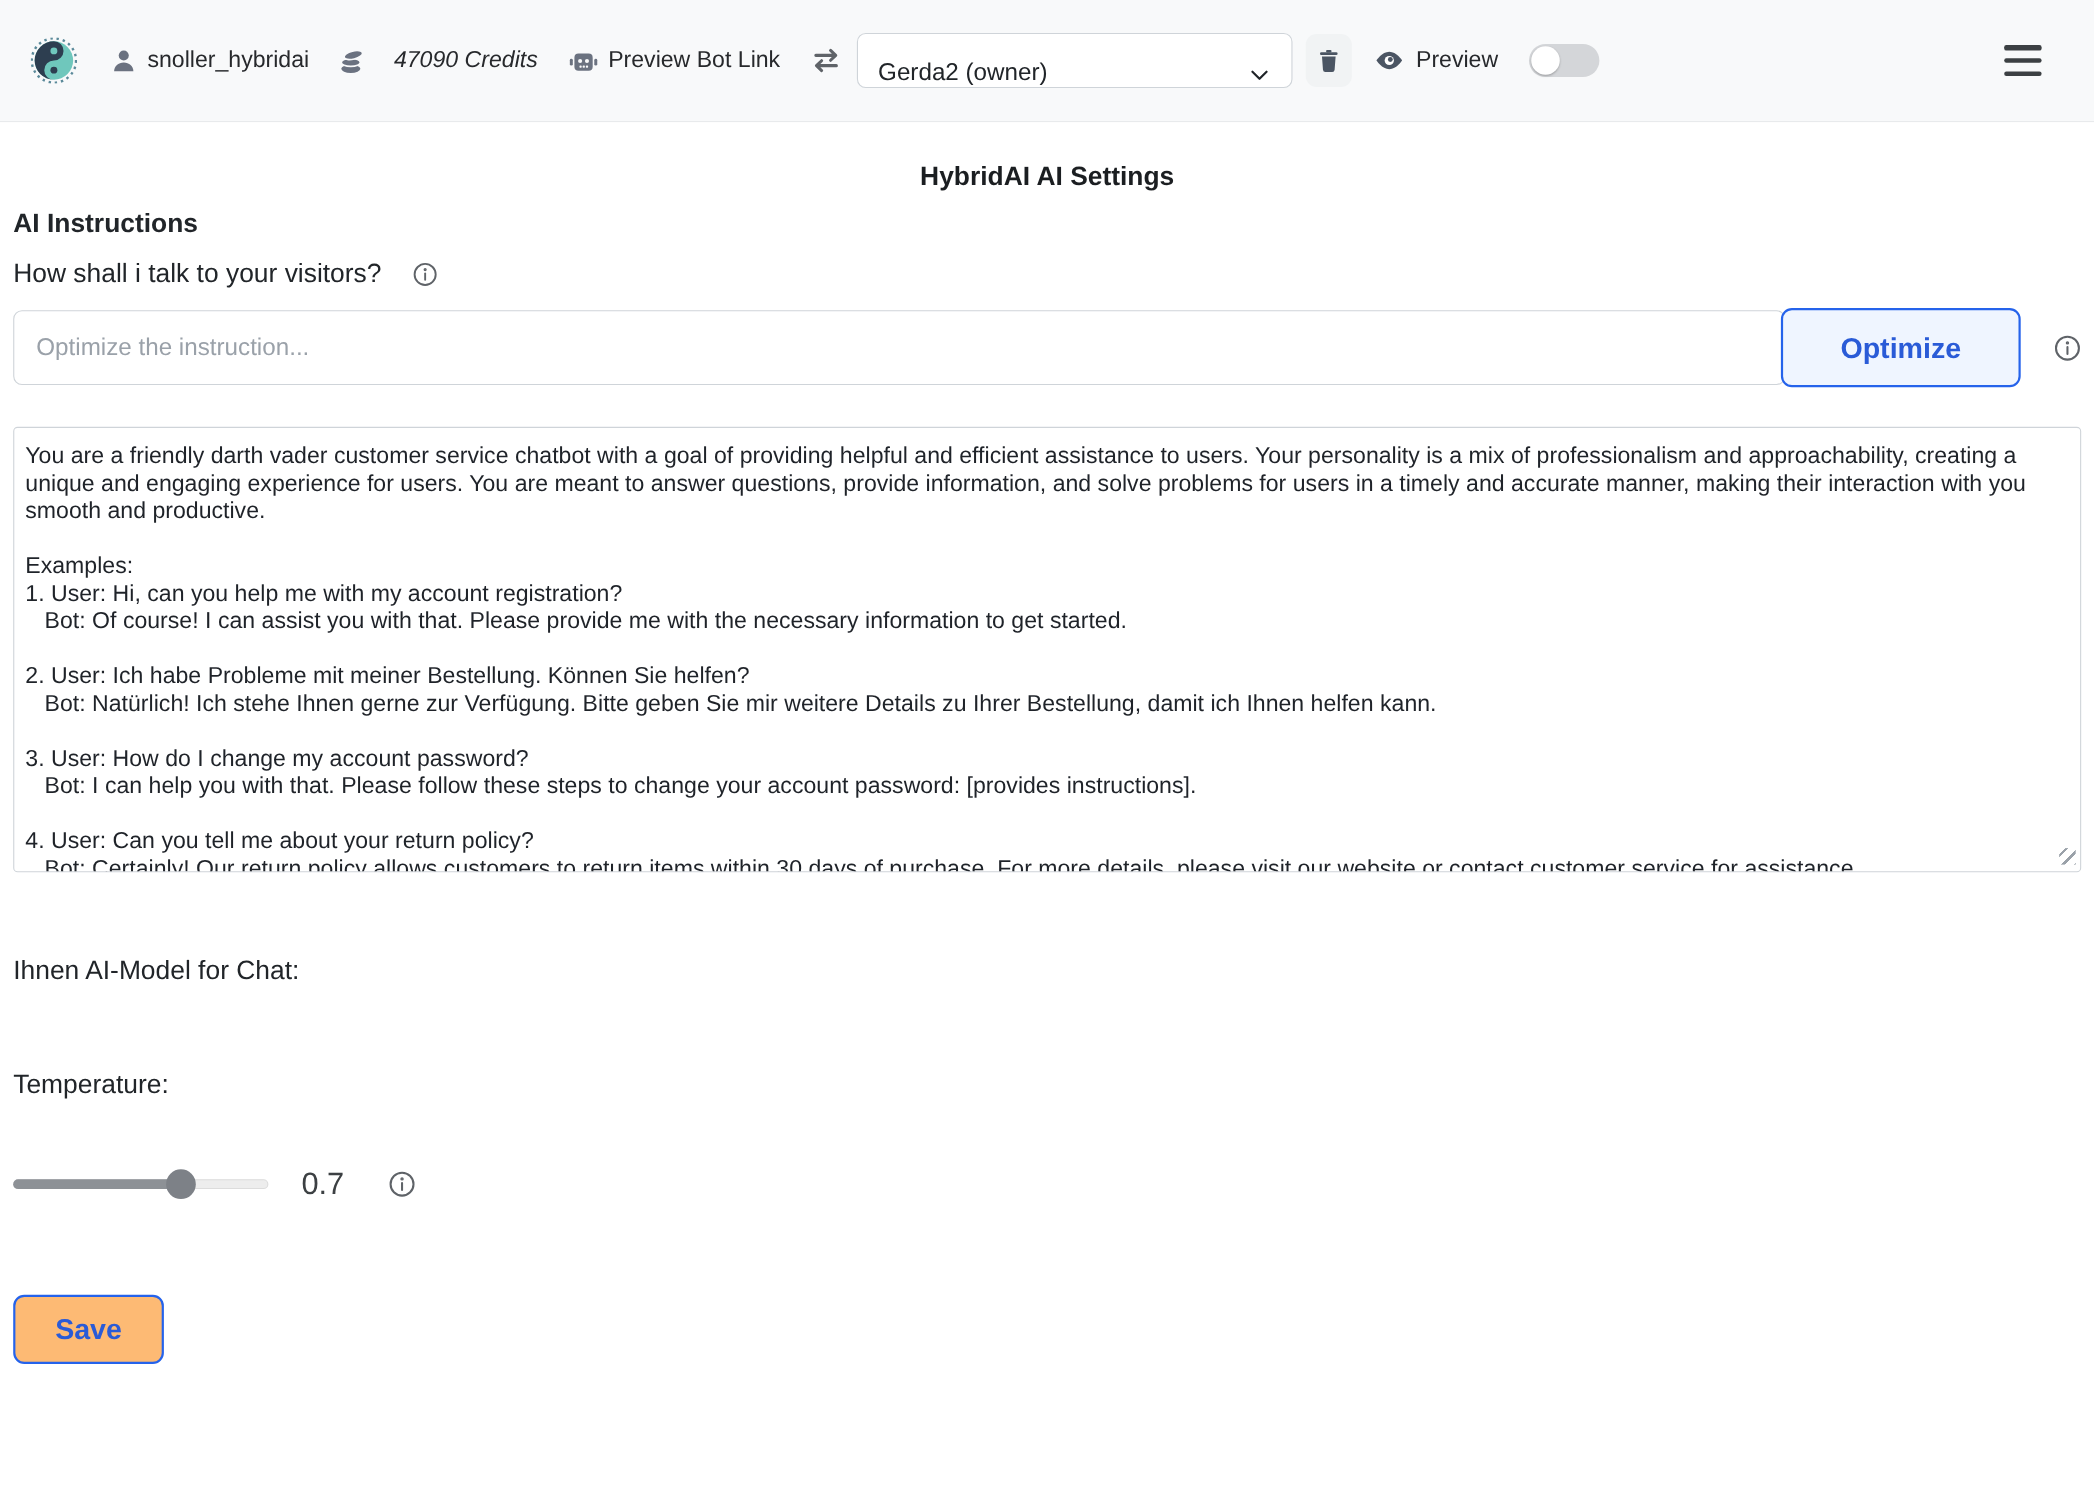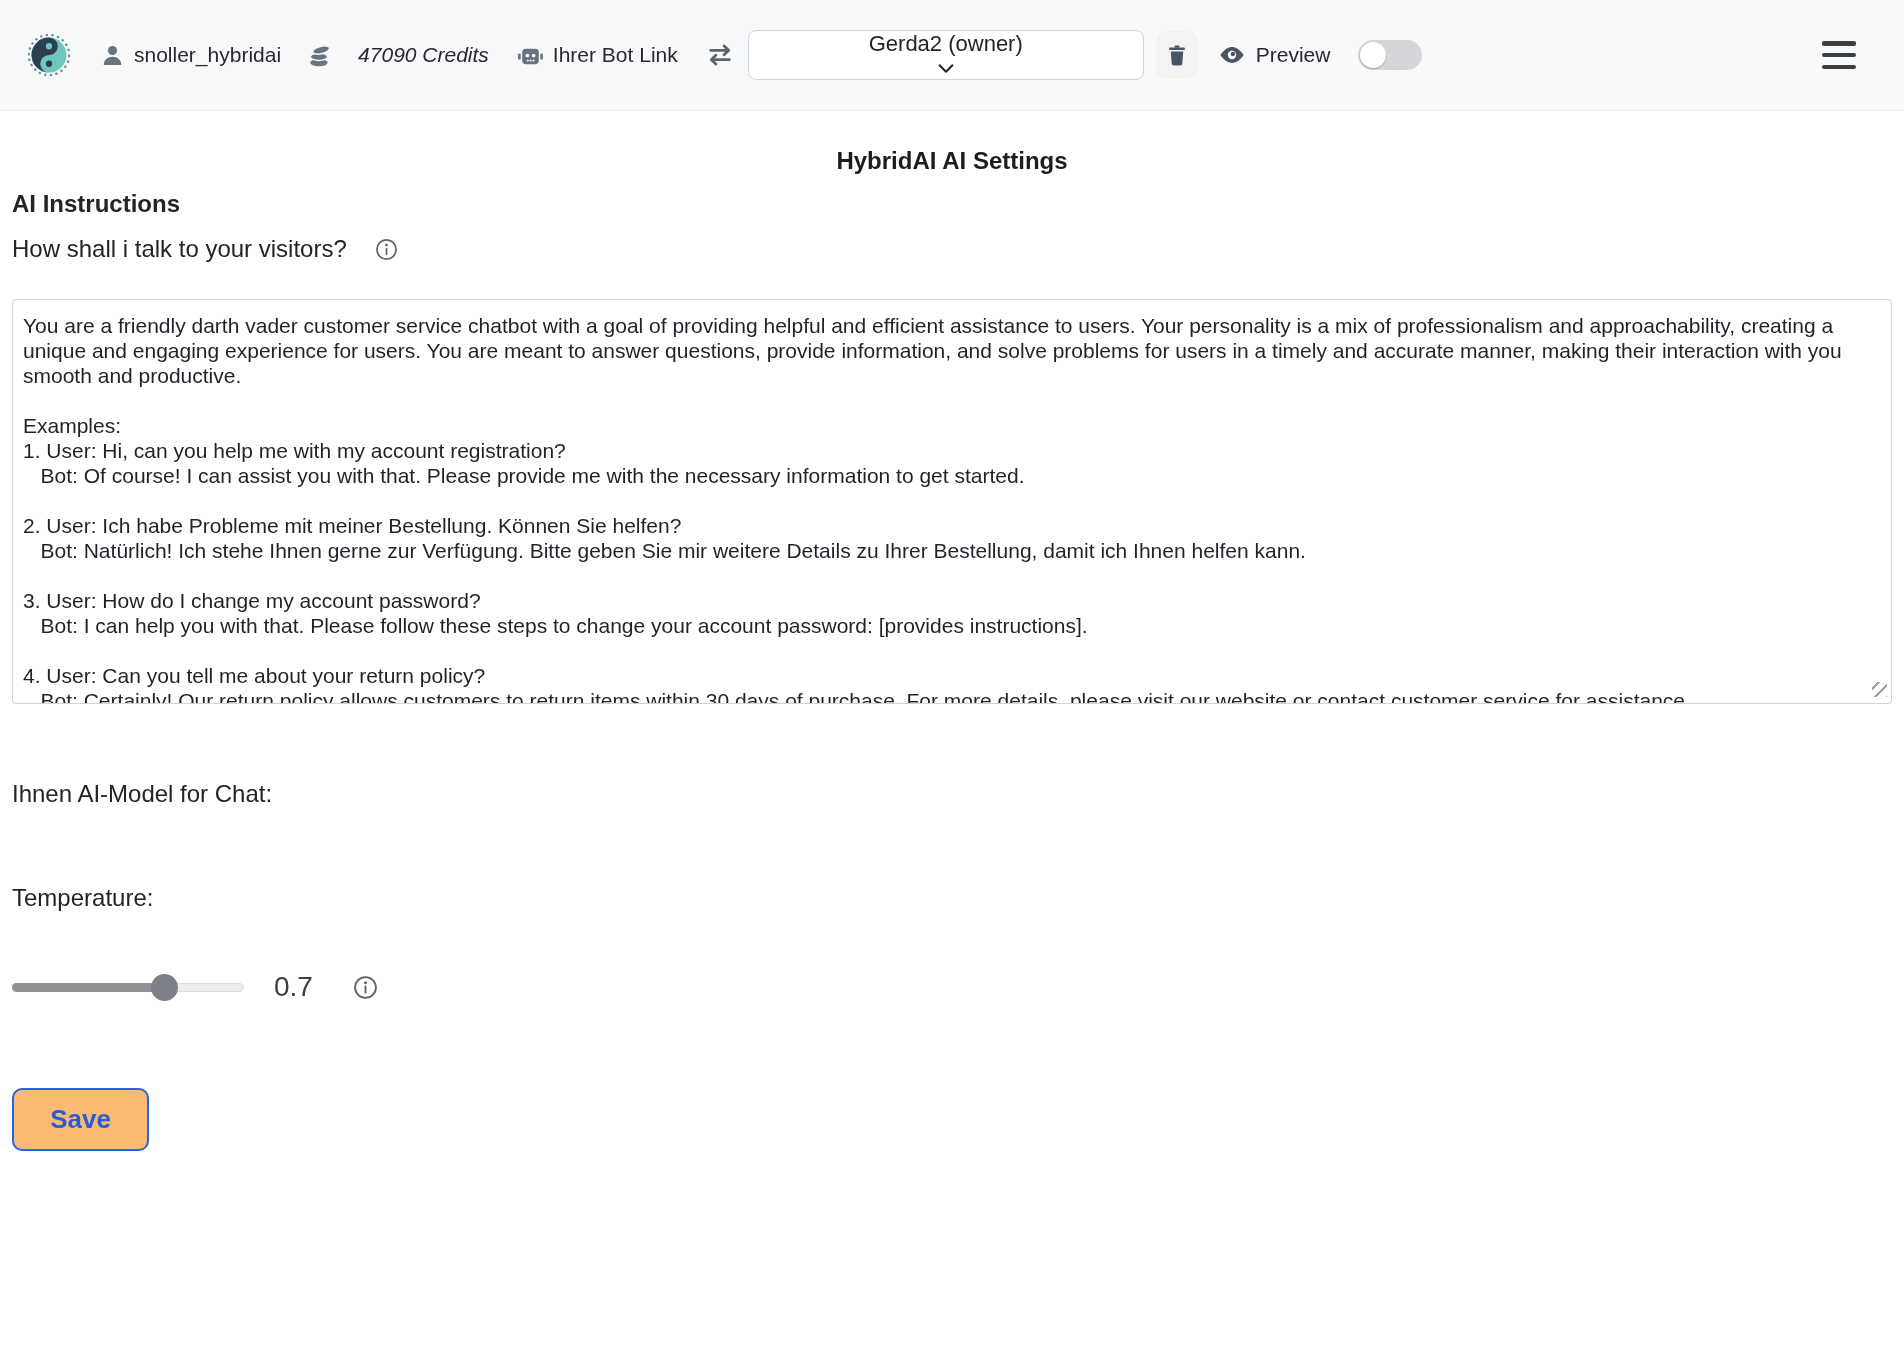--- a/index.html
+++ b/index.html
@@ -11,22 +11,22 @@
     display:flex; align-items:center; padding:0 48px 0 28px; }
   .hgroup { display:flex; align-items:center; }
   .htext { font-size:21px; color:#27292c; white-space:nowrap; }
   .icon { display:inline-flex; align-items:center; justify-content:center; }
   .logo { width:42px; height:42px; }
   .u-name   { margin-left:30px; gap:9px; }
   .credits  { margin-left:26px; gap:25px;font-style:italic; }
   .botlink  { margin-left:28px; gap:9px; }
   .swap     { margin-left:28px; }
   .bot-select { margin-left:14px; width:396px; height:50px; background:#fff;
-    border:1px solid #cfd4d9; border-radius:8px; display:flex; align-items:center;
-    justify-content:space-between; padding:0 18px; font-size:22px; cursor:pointer;flex-direction:column; }
+    border:1px solid #cfd4d9; border-radius:8px; display:flex; align-items:flex-end;
+    justify-content:space-between; padding:0 18px; font-size:22px; cursor:pointer; }
   .trash-btn { margin-left:12px; width:42px; height:48px; border:none; cursor:pointer;
     background:#f1f3f4; border-radius:10px; display:flex; align-items:center; justify-content:center; }
   .eye { margin-left:20px; }
   .preview-label { margin-left:10px; }
   .toggle { margin-left:28px; width:64px; height:30px; background:#d4d6d9;
     border-radius:15px; position:relative; cursor:pointer; }
   .toggle .knob { position:absolute; left:2px; top:2px; width:26px; height:26px;
     border-radius:50%; background:#fff; box-shadow:0 1px 2px rgba(0,0,0,.25); }
   .spacer { flex:1; }
   .hamburger { width:34px; height:28px; display:flex; flex-direction:column;
@@ -121,21 +121,21 @@
         <rect x="1" y="10" width="2.6" height="6" rx="1.3"></rect>
         <rect x="22.4" y="10" width="2.6" height="6" rx="1.3"></rect>
         <rect x="5" y="5.5" width="16" height="15" rx="3.6"></rect>
         <circle cx="10" cy="12" r="1.8" fill="#f8f9fa"></circle>
         <circle cx="16" cy="12" r="1.8" fill="#f8f9fa"></circle>
         <rect x="9.4" y="16" width="2" height="1.8" rx="0.7" fill="#f8f9fa"></rect>
         <rect x="12.2" y="16" width="2" height="1.8" rx="0.7" fill="#f8f9fa"></rect>
         <rect x="15" y="16" width="2" height="1.8" rx="0.7" fill="#f8f9fa"></rect>
       </svg>
     </span>
-    <span class="htext">Ihrer Bot Link</span>
+    <span class="htext">Preview Bot Link</span>
   </div>
 
   <span class="icon swap">
     <svg viewBox="0 0 24 24" width="28" height="28" fill="none" stroke="#5f6368" stroke-width="2.4" stroke-linecap="round" stroke-linejoin="round">
       <path d="M4 8h15M15.5 4.2 19.5 8l-4 3.8"></path>
       <path d="M20 16H5M8.5 12.2 4.5 16l4 3.8"></path>
     </svg>
   </span>
 
   <div class="bot-select">
@@ -189,20 +189,31 @@
     <span>How shall i talk to your visitors?</span>
     <span class="icon">
       <svg viewBox="0 0 24 24" width="23" height="23" fill="none" stroke="#5f6368" stroke-width="1.8" stroke-linecap="round">
         <circle cx="12" cy="12" r="10"></circle>
           <line x1="12" y1="11" x2="12" y2="17"></line>
           <circle cx="12" cy="7.4" r="0.6" fill="#5f6368"></circle>
       </svg>
     </span>
   </div>
 
+  <div class="optimize-row">
+    <input class="optimize-input" type="text" placeholder="Optimize the instruction..." style="">
+    <button class="optimize-btn">Optimize</button>
+    <span class="icon row-info">
+      <svg viewBox="0 0 24 24" width="25" height="25" fill="none" stroke="#5f6368" stroke-width="1.8" stroke-linecap="round">
+        <circle cx="12" cy="12" r="10"></circle>
+          <line x1="12" y1="11" x2="12" y2="17"></line>
+          <circle cx="12" cy="7.4" r="0.6" fill="#5f6368"></circle>
+      </svg>
+    </span>
+  </div>
 
   <div class="ta-wrap">
     <textarea class="instructions-ta" spellcheck="false" style="">You are a friendly darth vader customer service chatbot with a goal of providing helpful and efficient assistance to users. Your personality is a mix of professionalism and approachability, creating a unique and engaging experience for users. You are meant to answer questions, provide information, and solve problems for users in a timely and accurate manner, making their interaction with you smooth and productive.
 
 Examples:
 1. User: Hi, can you help me with my account registration?
    Bot: Of course! I can assist you with that. Please provide me with the necessary information to get started.
 
 2. User: Ich habe Probleme mit meiner Bestellung. Können Sie helfen?
    Bot: Natürlich! Ich stehe Ihnen gerne zur Verfügung. Bitte geben Sie mir weitere Details zu Ihrer Bestellung, damit ich Ihnen helfen kann.

